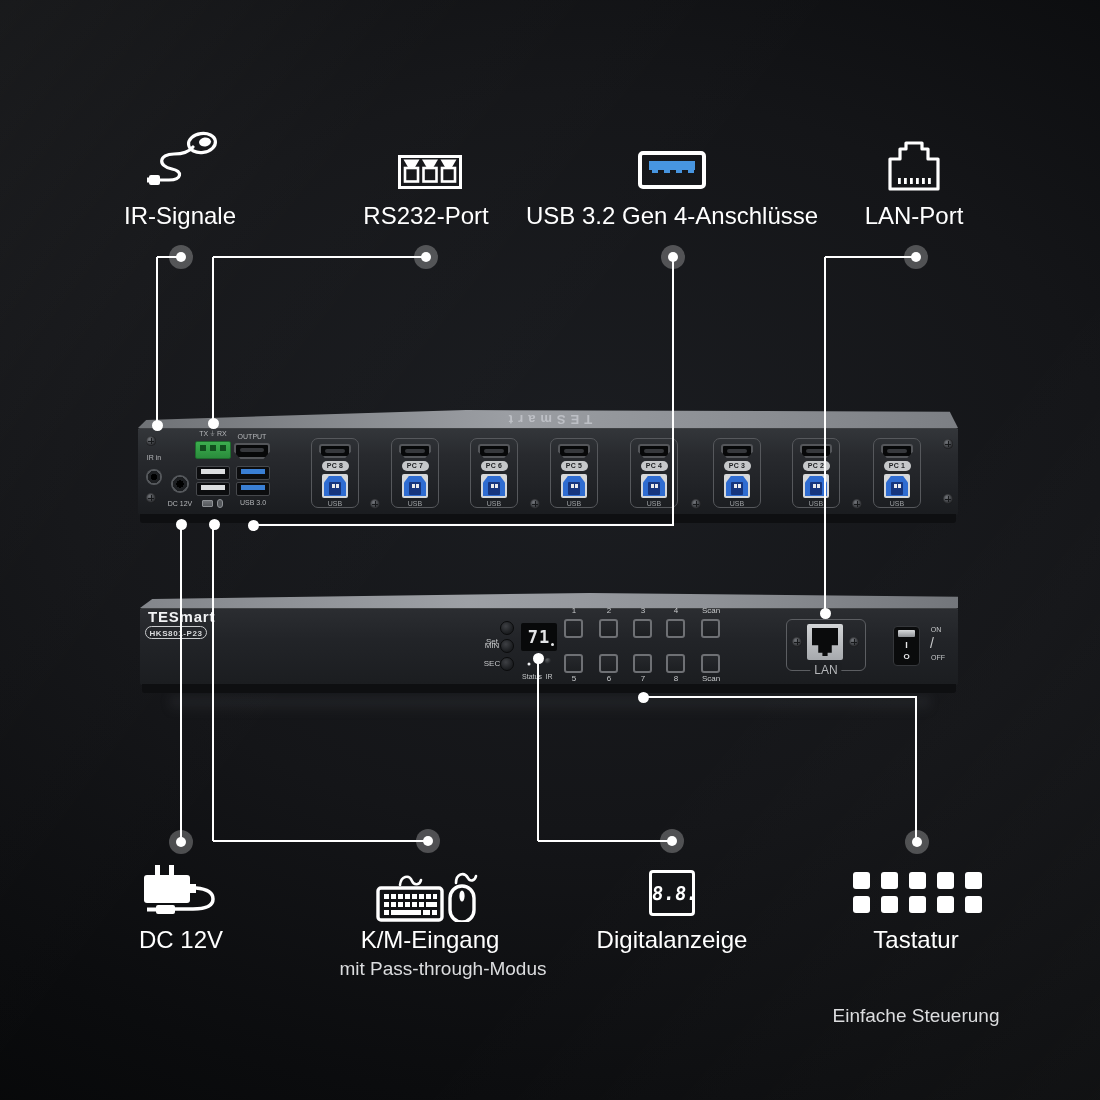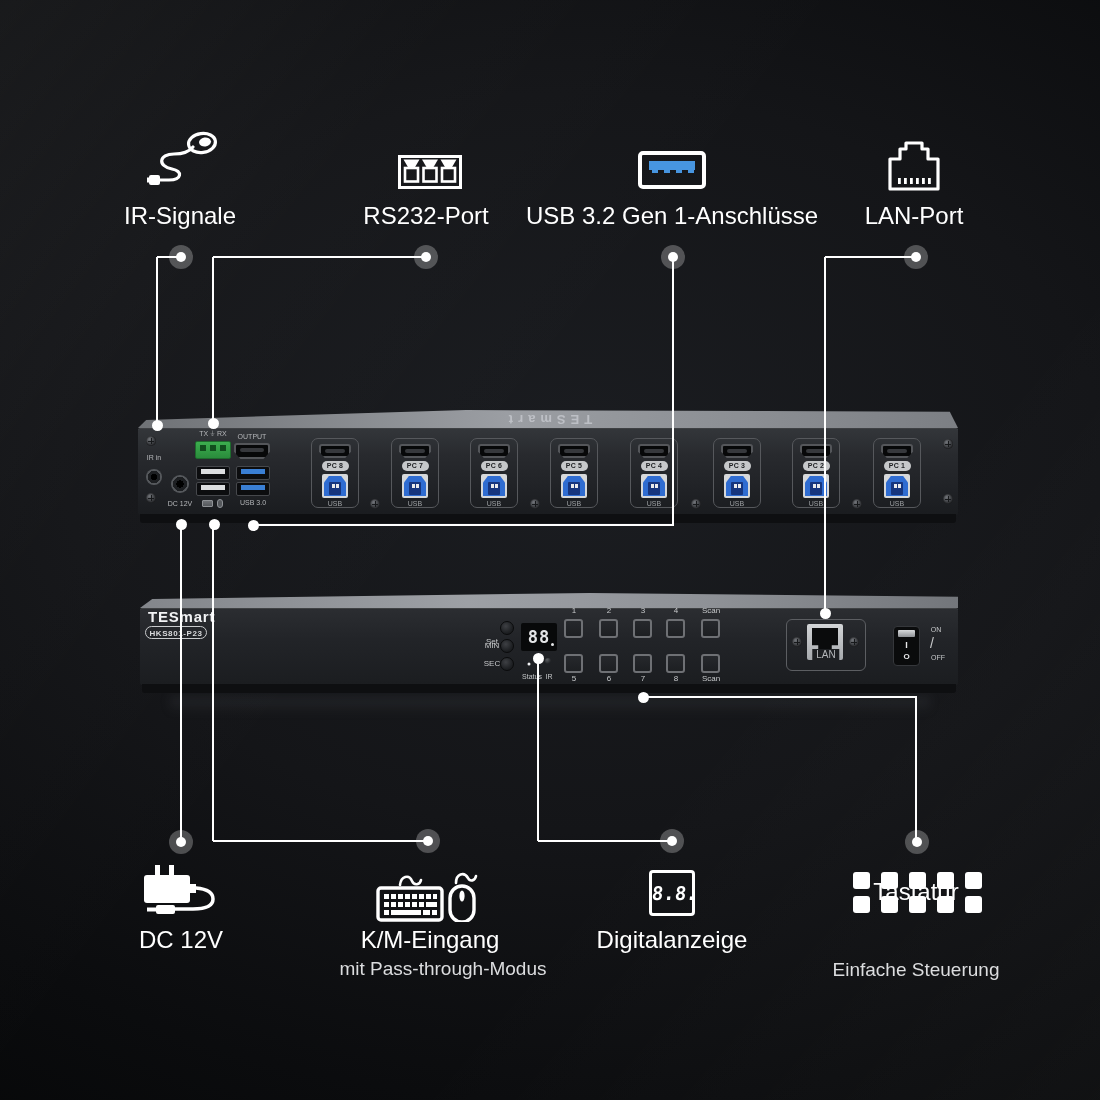--- a/index.html
+++ b/index.html
@@ -80,21 +80,21 @@
           line-height:28px; letter-spacing:1px; }
   .disp::after { content:""; position:absolute; right:3px; bottom:5px; width:3px; height:3px; background:#e4e5e7; border-radius:50%; }
   .led { width:3px; height:3px; border-radius:50%; background:#f2f3f5; }
   .irr { width:6px; height:6px; border-radius:50%; background:radial-gradient(circle at 35% 30%, #5a5d61, #202225 70%); }
   .keybtn { position:absolute; width:19px; height:19px; border:2px solid #6e7074; border-radius:3px;
             background:linear-gradient(#26282c,#1d1f22); box-sizing:border-box; }
   .lanbox { position:absolute; left:646px; top:26px; width:80px; height:52px; border:1px solid #5c5e62; border-radius:6px; box-sizing:border-box; }
   .rj45 { position:absolute; left:667px; top:31px; width:36px; height:36px; background:linear-gradient(#d3d5d7,#a6a9ad); border-radius:2px; }
   .rj45::before { content:""; position:absolute; left:5px; right:5px; top:4px; bottom:4px; background:#0a0b0c;
           clip-path:polygon(0 0,100% 0,100% 62%,76% 62%,76% 88%,60% 88%,60% 100%,40% 100%,40% 88%,24% 88%,24% 62%,0 62%); }
-  .lanlbl { position:absolute; left:686px; top:56px; transform:translateX(-50%); font-size:10px; color:#b4b6b9;
+  .lanlbl { position:absolute; left:686px; top:70px; transform:translateX(-50%); font-size:12px; color:#b4b6b9;
             background:#1d1f22; padding:0 4px; z-index:2; }
   .switch { position:absolute; left:753px; top:33px; width:27px; height:40px; background:#0a0b0c; border-radius:4px;
             border:1px solid #35373b; box-sizing:border-box; }
   .switch .cap { position:absolute; left:4px; top:3px; right:4px; height:7px; background:linear-gradient(#d8dadc,#8f9296); border-radius:1px; }
   .swm { position:absolute; left:0; right:0; text-align:center; color:#e8e9eb; font-weight:bold; }
   .shadow { position:absolute; z-index:0; filter:blur(5px); background:linear-gradient(to bottom, rgba(70,74,80,0.30), rgba(0,0,0,0)); }
 
   .digibox { position:absolute; left:649px; top:870px; width:46px; height:46px; border:3px solid #fff; border-radius:4px;
              box-sizing:border-box; z-index:4; color:#fff; font-family:"DejaVu Sans Mono", monospace; font-weight:bold;
              font-size:19px; text-align:center; line-height:40px; }
@@ -234,21 +234,21 @@
     <div class="brand">TESmart</div>
     <div class="badge">HKS801-P23</div>
 
     <div class="flbl" style="left:352px;top:44px">Set</div>
     <div class="flbl" style="left:352px;top:48px">MIN</div>
     <div class="flbl" style="left:352px;top:66px">SEC</div>
     <div class="ctr rbtn" style="left:367px;top:35px"></div>
     <div class="ctr rbtn" style="left:367px;top:53px"></div>
     <div class="ctr rbtn" style="left:367px;top:71px"></div>
 
-    <div class="disp">88</div>
+    <div class="disp">71</div>
     <div class="ctr led" style="left:389px;top:71px"></div>
     <div class="flbl" style="left:392px;top:80px;font-size:7px">Status</div>
     <div class="ctr irr" style="left:408px;top:68px"></div>
     <div class="flbl" style="left:409px;top:80px;font-size:7px">IR</div>
 
     <div class="flbl" style="left:434px;top:13px">1</div>
     <div class="flbl" style="left:469px;top:13px">2</div>
     <div class="flbl" style="left:503px;top:13px">3</div>
     <div class="flbl" style="left:536px;top:13px">4</div>
     <div class="flbl" style="left:571px;top:13px">Scan</div>
@@ -346,21 +346,21 @@
     <rect x="11" y="38" width="2.8" height="6" fill="#fff"></rect>
     <rect x="17" y="38" width="2.8" height="6" fill="#fff"></rect>
     <rect x="23" y="38" width="2.8" height="6" fill="#fff"></rect>
     <rect x="29" y="38" width="2.8" height="6" fill="#fff"></rect>
     <rect x="35" y="38" width="2.8" height="6" fill="#fff"></rect>
     <rect x="41" y="38" width="2.8" height="6" fill="#fff"></rect>
   </svg>
 
   <div class="lbl" style="left:180px;top:202px">IR-Signale</div>
   <div class="lbl" style="left:426px;top:202px">RS232-Port</div>
-  <div class="lbl" style="left:672px;top:202px">USB 3.2 Gen 1-Anschlüsse</div>
+  <div class="lbl" style="left:672px;top:202px">USB 3.2 Gen 4-Anschlüsse</div>
   <div class="lbl" style="left:914px;top:202px">LAN-Port</div>
 
   <svg class="icon" style="left:134px;top:864px" width="96" height="56" viewBox="0 0 96 56">
     <rect x="21" y="1" width="5" height="11" fill="#fff"></rect>
     <rect x="35" y="1" width="5" height="11" fill="#fff"></rect>
     <rect x="10" y="11" width="46" height="28" rx="3" fill="#fff"></rect>
     <rect x="56" y="20" width="6" height="9" fill="#fff"></rect>
     <path d="M62 24 c12 1 17 5 17 11 c0 8 -9 10 -20 10 h-18" stroke="#fff" stroke-width="3.5" fill="none" stroke-linecap="round"></path>
     <rect x="22" y="41" width="19" height="9" rx="2" fill="#fff"></rect>
     <rect x="13" y="43.5" width="9" height="4" fill="#fff"></rect>
@@ -406,15 +406,15 @@
       <i></i>
       <i></i>
       <i></i>
       <i></i>
   </div>
 
   <div class="lbl" style="left:181px;top:926px">DC 12V</div>
   <div class="lbl" style="left:430px;top:926px">K/M-Eingang</div>
   <div class="sub" style="left:443px;top:958px">mit Pass-through-Modus</div>
   <div class="lbl" style="left:672px;top:926px">Digitalanzeige</div>
-  <div class="lbl" style="left:916px;top:878px">Tastatur</div>
-  <div class="sub" style="left:916px;top:959px">Einfache Steuerung</div>
+  <div class="lbl" style="left:916px;top:926px">Tastatur</div>
+  <div class="sub" style="left:916px;top:1005px">Einfache Steuerung</div>
 </div>
 
 </body></html>

